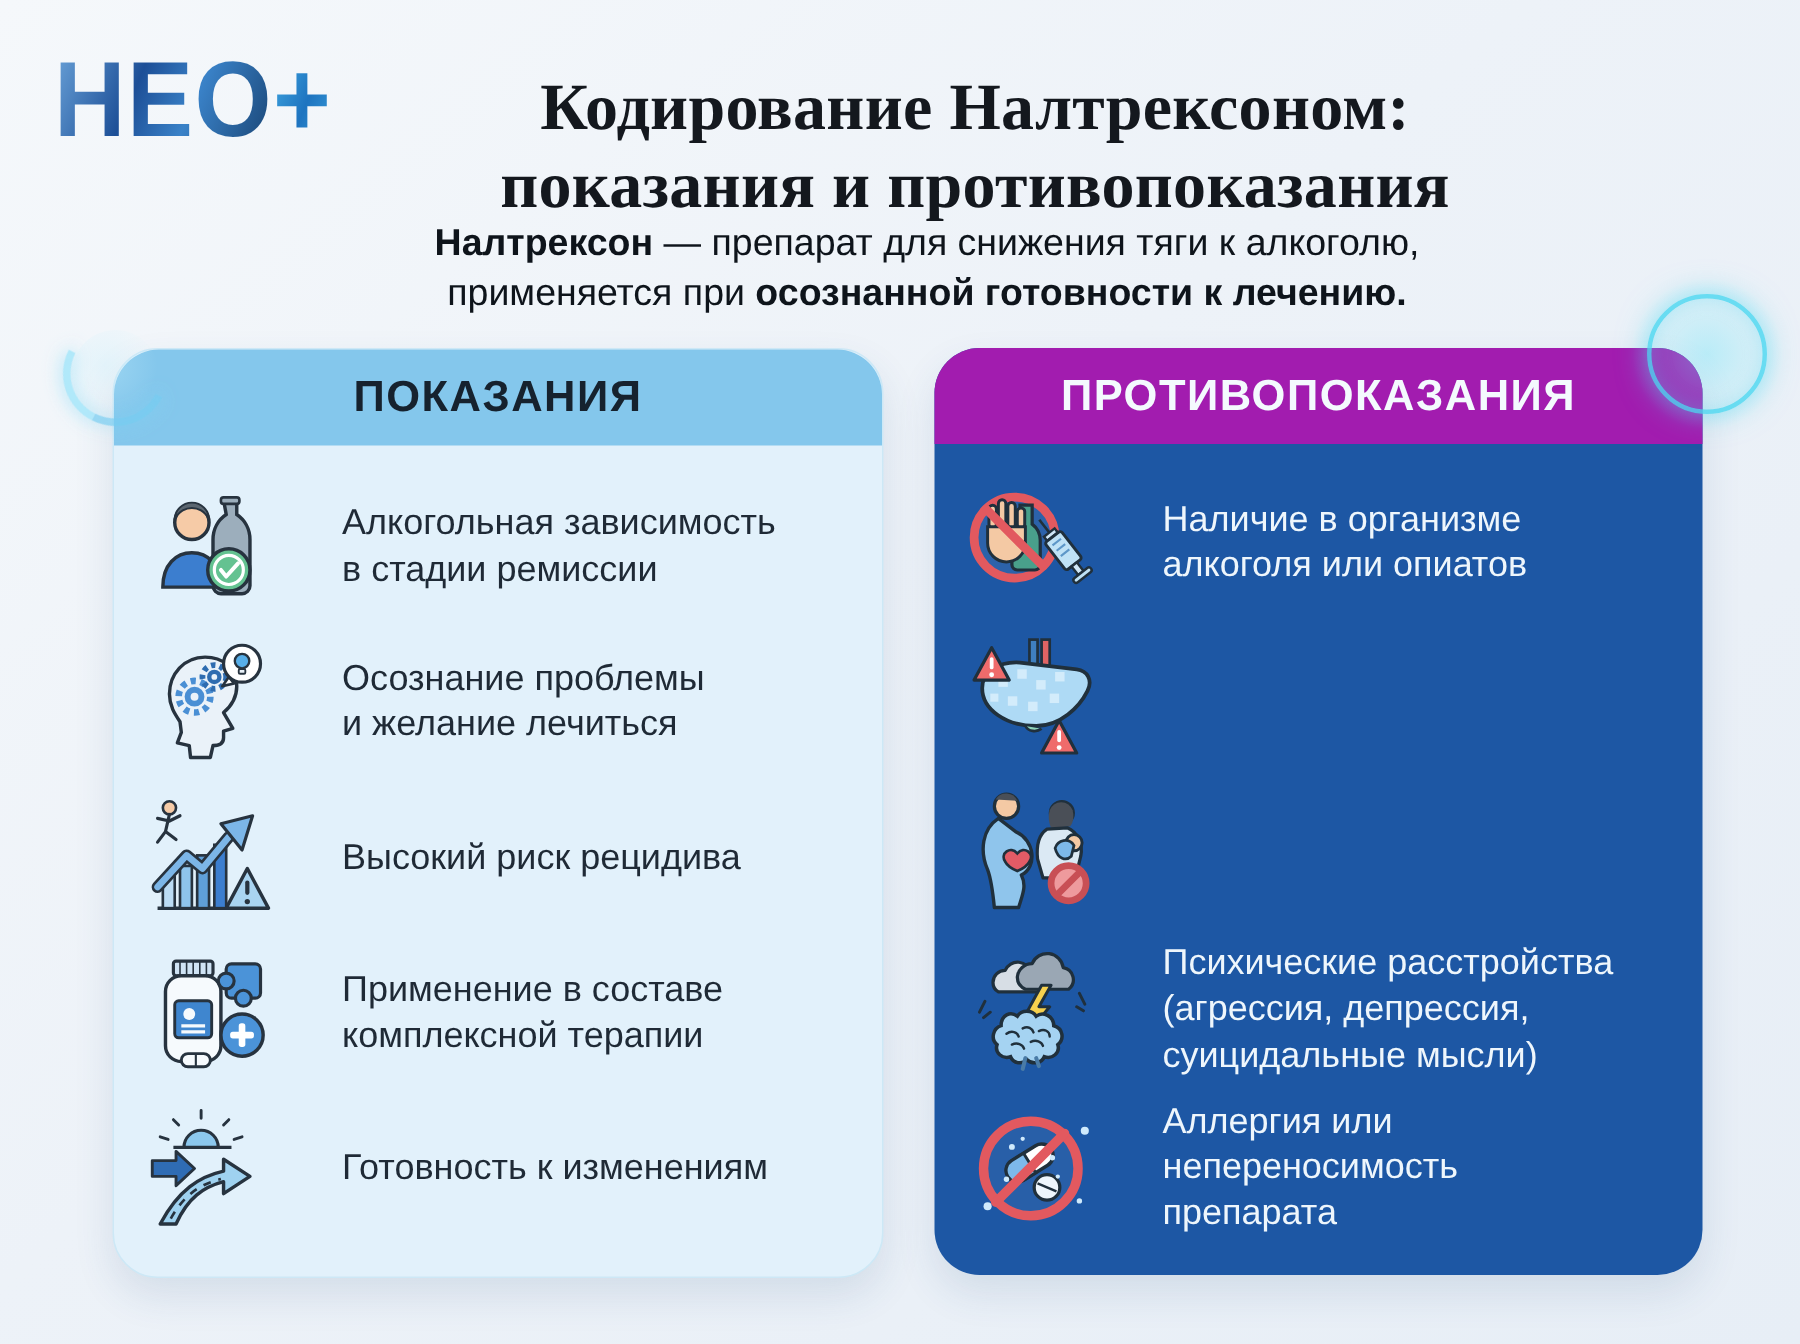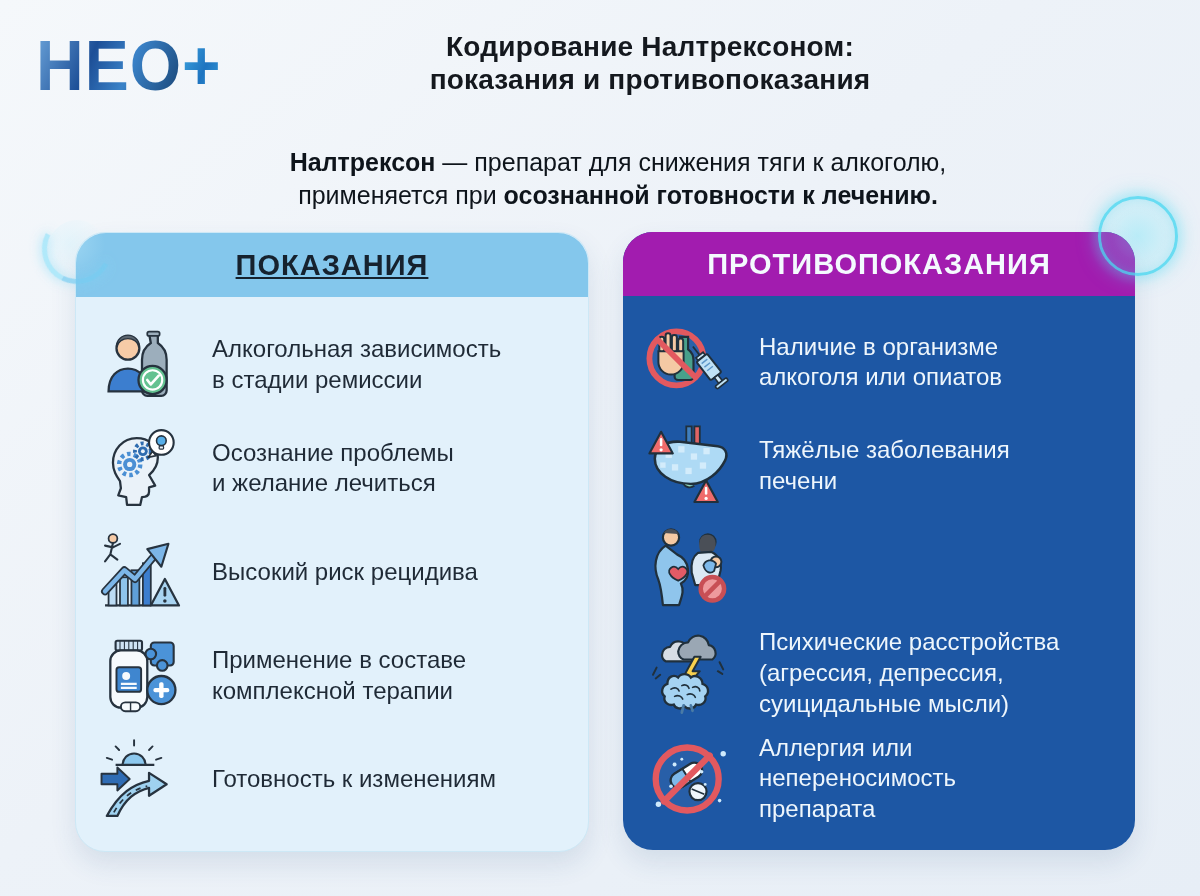--- a/index.html
+++ b/index.html
@@ -19,46 +19,47 @@
   }
   .logo-main{
     background:linear-gradient(115deg,#6fa8dd 0%,#1d4f97 38%,#3a82c8 62%,#17406e 100%);
     -webkit-background-clip:text;background-clip:text;color:transparent;
   }
   .logo-plus{
     background:linear-gradient(115deg,#47b2e8 0%,#1e74c0 55%,#3ca4de 100%);
     -webkit-background-clip:text;background-clip:text;color:transparent;
   }
   .title{
-    position:absolute;left:130px;right:30px;top:30px;margin:0;
+    position:absolute;left:130px;right:30px;top:30px;margin:16px;
     text-align:center;white-space:pre-line;
-    font-size:28px;line-height:1.18;font-weight:700;color:#14181e;
+    font-size:44px;line-height:1.18;font-weight:700;color:#14181e;
     letter-spacing:0.2px;
+    font-family:Liberation Serif, serif;
   }
   .subtitle{
     position:absolute;left:0;right:0;top:146px;margin:0;
     text-align:center;font-size:25px;line-height:1.3;color:#0e141b;padding-left:36px;
   }
   .subtitle b{font-weight:700;}
 
   
   .panel{position:absolute;top:232px;width:512px;height:618px;border-radius:30px;
     box-shadow:0 12px 26px rgba(40,80,130,0.12);display:flex;flex-direction:column;}
   .panel-light{left:75px;background:#e2f1fb;border:1px solid #cde8f6;}
   .panel-dark{left:623px;background:#1d57a4;}
   .panel-header{
     height:64px;flex:0 0 64px;border-radius:30px 30px 0 0;
     display:flex;align-items:center;justify-content:center;
     font-weight:700;font-size:29px;letter-spacing:1px;
   }
-  .panel-light .panel-header{background:#84c7ec;color:#16222e;text-decoration:underline;}
+  .panel-light .panel-header{background:#84c7ec;color:#16222e;}
   .panel-dark  .panel-header{background:#a21caf;color:#f4fafe;}
   .panel-body{flex:1;display:flex;flex-direction:column;justify-content:space-evenly;
     padding:8px 16px 12px 18px;}
-  .item{display:flex;align-items:center;gap:22px;}
+  .item{display:flex;align-items:center;gap:38px;}
   .icon-box{flex:0 0 96px;width:96px;display:flex;align-items:center;justify-content:center;}
   .item-text{margin:0;white-space:pre-line;font-size:24px;line-height:1.28;font-weight:500;}
   .panel-light .item-text{color:#1f2a36;}
   .panel-dark  .item-text{color:#eef6fc;}
 
   
   .bubble{position:absolute;pointer-events:none;z-index:6;border-radius:50%;}
   .bubble-left{left:42px;top:214px;width:70px;height:70px;}
   .bubble-left::before{
     content:"";position:absolute;inset:0;border-radius:50%;
@@ -253,22 +254,20 @@
               <polygon points="56,90 69,66 82,90" fill="#ef6b6b"></polygon>
             </g>
             <g fill="#ffffff">
               <rect x="17.6" y="19" width="2.8" height="9" rx="1.4"></rect>
                 <circle cx="19" cy="32" r="1.8"></circle>
               <rect x="67.6" y="73" width="2.8" height="9" rx="1.4"></rect>
                 <circle cx="69" cy="86" r="1.8"></circle>
             </g>
           </svg>
         </span>
-        <p class="item-text">Тяжёлые заболевания
-печени</p>
       </div>
 
       <div class="item">
         <span class="icon-box">
           <svg viewBox="0 0 100 100" width="90" height="90" aria-hidden="true">
             <circle cx="30" cy="15" r="9" fill="#f4c9a4" stroke="#20303c" stroke-width="2.4"></circle>
             <path d="M22 10a9 9 0 0 1 16 1l-16-1z" fill="#4a4f57"></path>
             <path d="M24 24C12 32 10 48 16 62c3 8 4 18 5 28h18c3-10 6-16 2-24 12-6 10-26-4-32z" fill="#8fc5ec" stroke="#20303c" stroke-width="2.5" stroke-linejoin="round"></path>
             <path d="M38 50c-5-6-13 0-9 6 2 4 9 7 9 7s7-3 9-7c4-6-4-12-9-6z" fill="#e25b66" stroke="#20303c" stroke-width="2"></path>
             <circle cx="71" cy="20" r="8.5" fill="#f4c9a4" stroke="#20303c" stroke-width="2.4"></circle>

